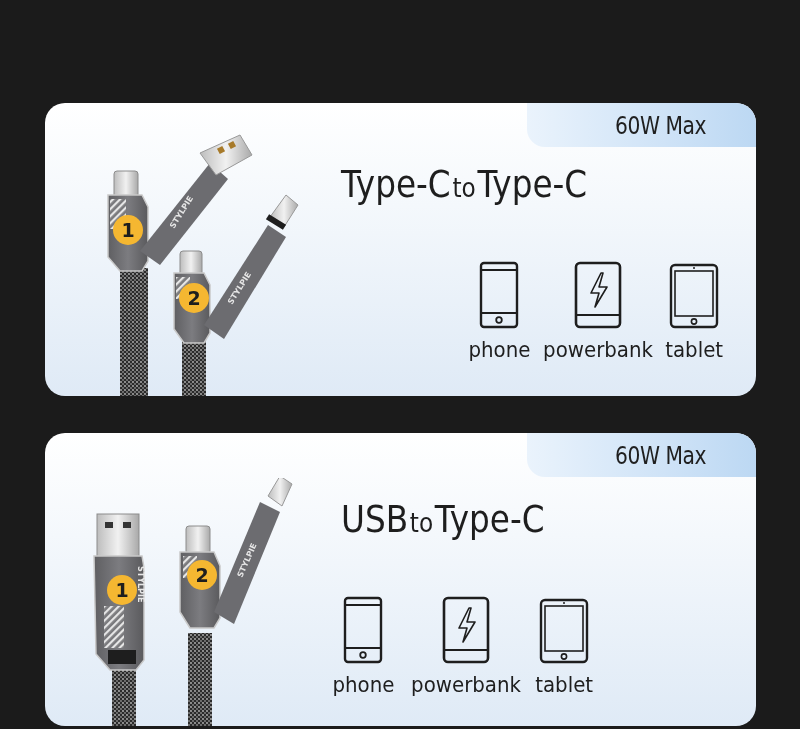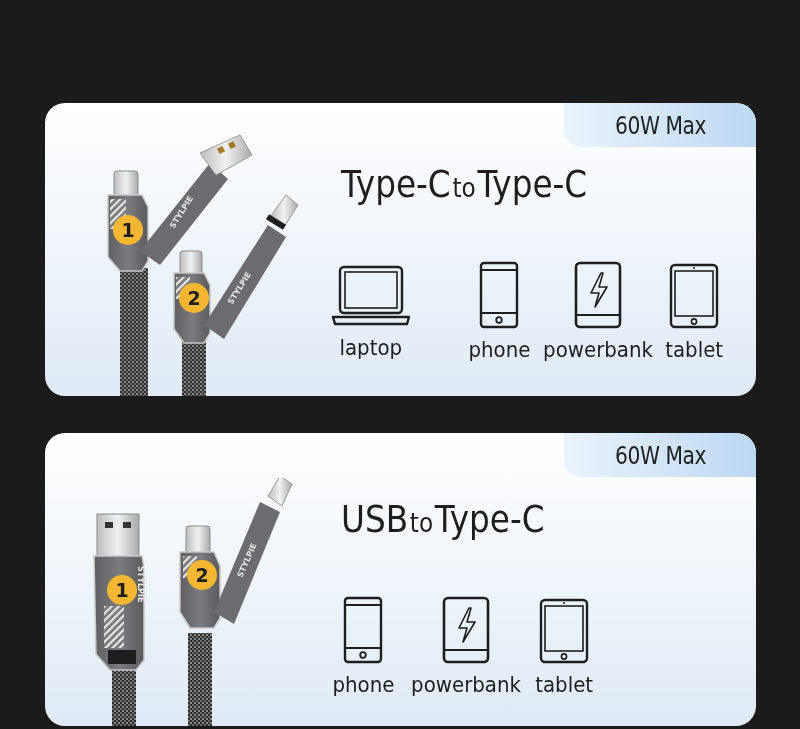--- a/index.html
+++ b/index.html
@@ -3,21 +3,21 @@
 <meta charset="utf-8">
 <style>
   html,body{margin:0;padding:0;}
   body{width:800px;height:729px;background:#1b1b1b;position:relative;overflow:hidden;font-family:"DejaVu Sans",sans-serif;}
   .card{position:absolute;left:45px;width:711px;height:293px;border-radius:20px;overflow:hidden;
     background:linear-gradient(180deg,#ffffff 0%,#f4f8fc 35%,#dfeaf6 100%);}
   .card1{top:103px;}
   .card2{top:433px;}
   .badge{position:absolute;right:0;top:0;width:192px;height:44px;border-bottom-left-radius:18px;
     background:linear-gradient(90deg,#eaf3fc 0%,#cfe3f7 60%,#bcd8f3 100%);
-    display:flex;align-items:center;justify-content:center;}
+    display:flex;align-items:center;justify-content:center;padding-left:37px;}
   .badge span{font-family:"DejaVu Sans Condensed","DejaVu Sans",sans-serif;font-size:25px;color:#1f1f1f;letter-spacing:-0.5px;transform:scaleX(0.9);}
   .title{position:absolute;font-size:38px;color:#1e1e1e;font-family:"DejaVu Sans",sans-serif;transform-origin:left top;transform:scaleX(0.86);white-space:nowrap;}
   .title .small{font-size:27px;margin:0 2px;}
   .card1 .title{left:296px;top:59px;}
   .card2 .title{left:296px;top:64px;}
   .device{position:absolute;display:flex;flex-direction:column;align-items:center;}
   .device svg{display:block;}
   .device .lbl{font-size:22px;color:#1e1e1e;margin-top:8px;transform:scaleX(0.9);white-space:nowrap;}
   .cable{position:absolute;}
 </style>
@@ -87,28 +87,20 @@
     <g>
       <circle cx="94" cy="165" r="15" fill="#f5b731"></circle>
       <text x="94" y="172" text-anchor="middle" font-size="19" font-weight="bold" fill="#1e1e1e" font-family="DejaVu Sans,sans-serif">2</text>
     </g>
   </svg>
 
   <div class="title">
     <span>Type-C</span><span class="small">to</span><span>Type-C</span>
   </div>
 
-  <div class="device" style="left:286px;top:160px">
-    <svg width="80" height="64" viewBox="0 0 80 64">
-      <rect x="9" y="4" width="62" height="46" rx="4" fill="none" stroke="#1e1e1e" stroke-width="2.4"></rect>
-      <rect x="14" y="9" width="52" height="36" fill="none" stroke="#1e1e1e" stroke-width="1.6"></rect>
-      <path d="M2 54 L78 54 L76 61 L4 61 Z" fill="none" stroke="#1e1e1e" stroke-width="2.4" stroke-linejoin="round"></path>
-    </svg>
-    <span class="lbl">laptop</span>
-  </div>
 
   <div class="device" style="left:420px;top:158px">
     <svg width="52" height="68" viewBox="0 0 52 68">
       <rect x="8" y="2" width="36" height="64" rx="3" fill="none" stroke="#1e1e1e" stroke-width="2.4"></rect>
       <line x1="8" y1="9" x2="44" y2="9" stroke="#1e1e1e" stroke-width="2"></line>
       <line x1="8" y1="52" x2="44" y2="52" stroke="#1e1e1e" stroke-width="2"></line>
       <circle cx="26" cy="59" r="2.8" fill="none" stroke="#1e1e1e" stroke-width="1.8"></circle>
     </svg>
     <span class="lbl">phone</span>
   </div>

